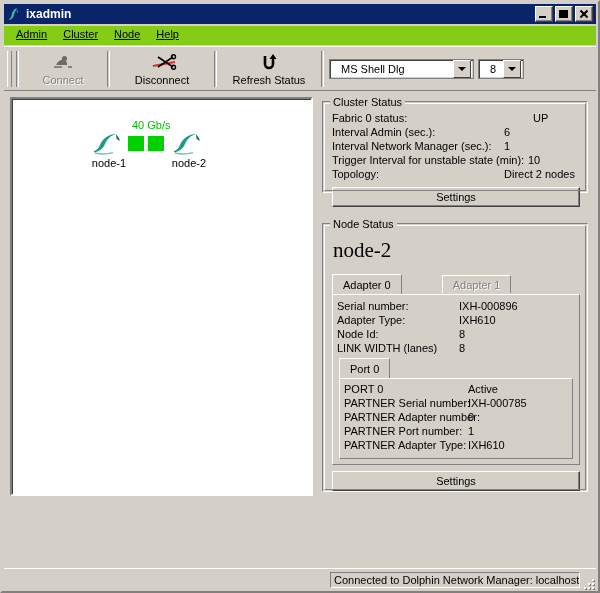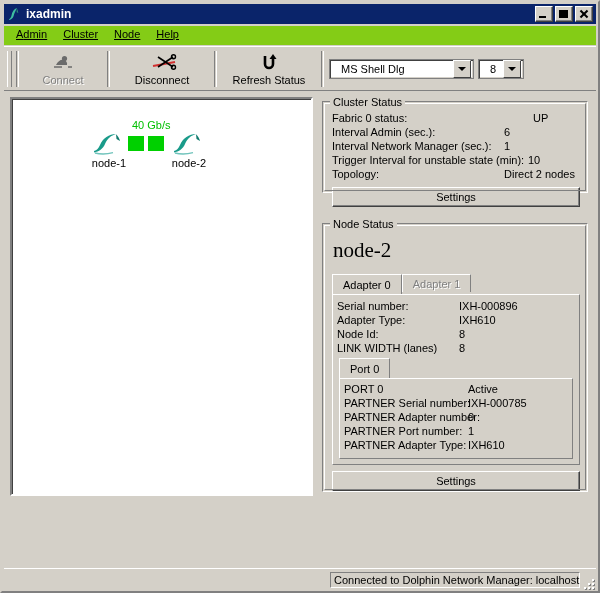--- a/index.html
+++ b/index.html
@@ -272,21 +272,21 @@
 
   .node-title {
     position: absolute;
     font-family: "Liberation Serif", serif;
     font-size: 21px;
     color: #000;
     left: 10px; top: 14px;
   }
 
   
-  .tabstrip { position: absolute; display: flex; align-items: flex-start; }
+  .tabstrip { position: absolute; display: flex; align-items: center; gap: 40px; }
   .tab {
     height: 18px;
     padding: 0 10px;
     display: flex; align-items: center;
     font-size: 11px;
     background: #d4d0c8;
     border: 1px solid;
     border-color: #ffffff #808080 #d4d0c8 #ffffff;
     border-bottom: none;
     box-sizing: border-box;

